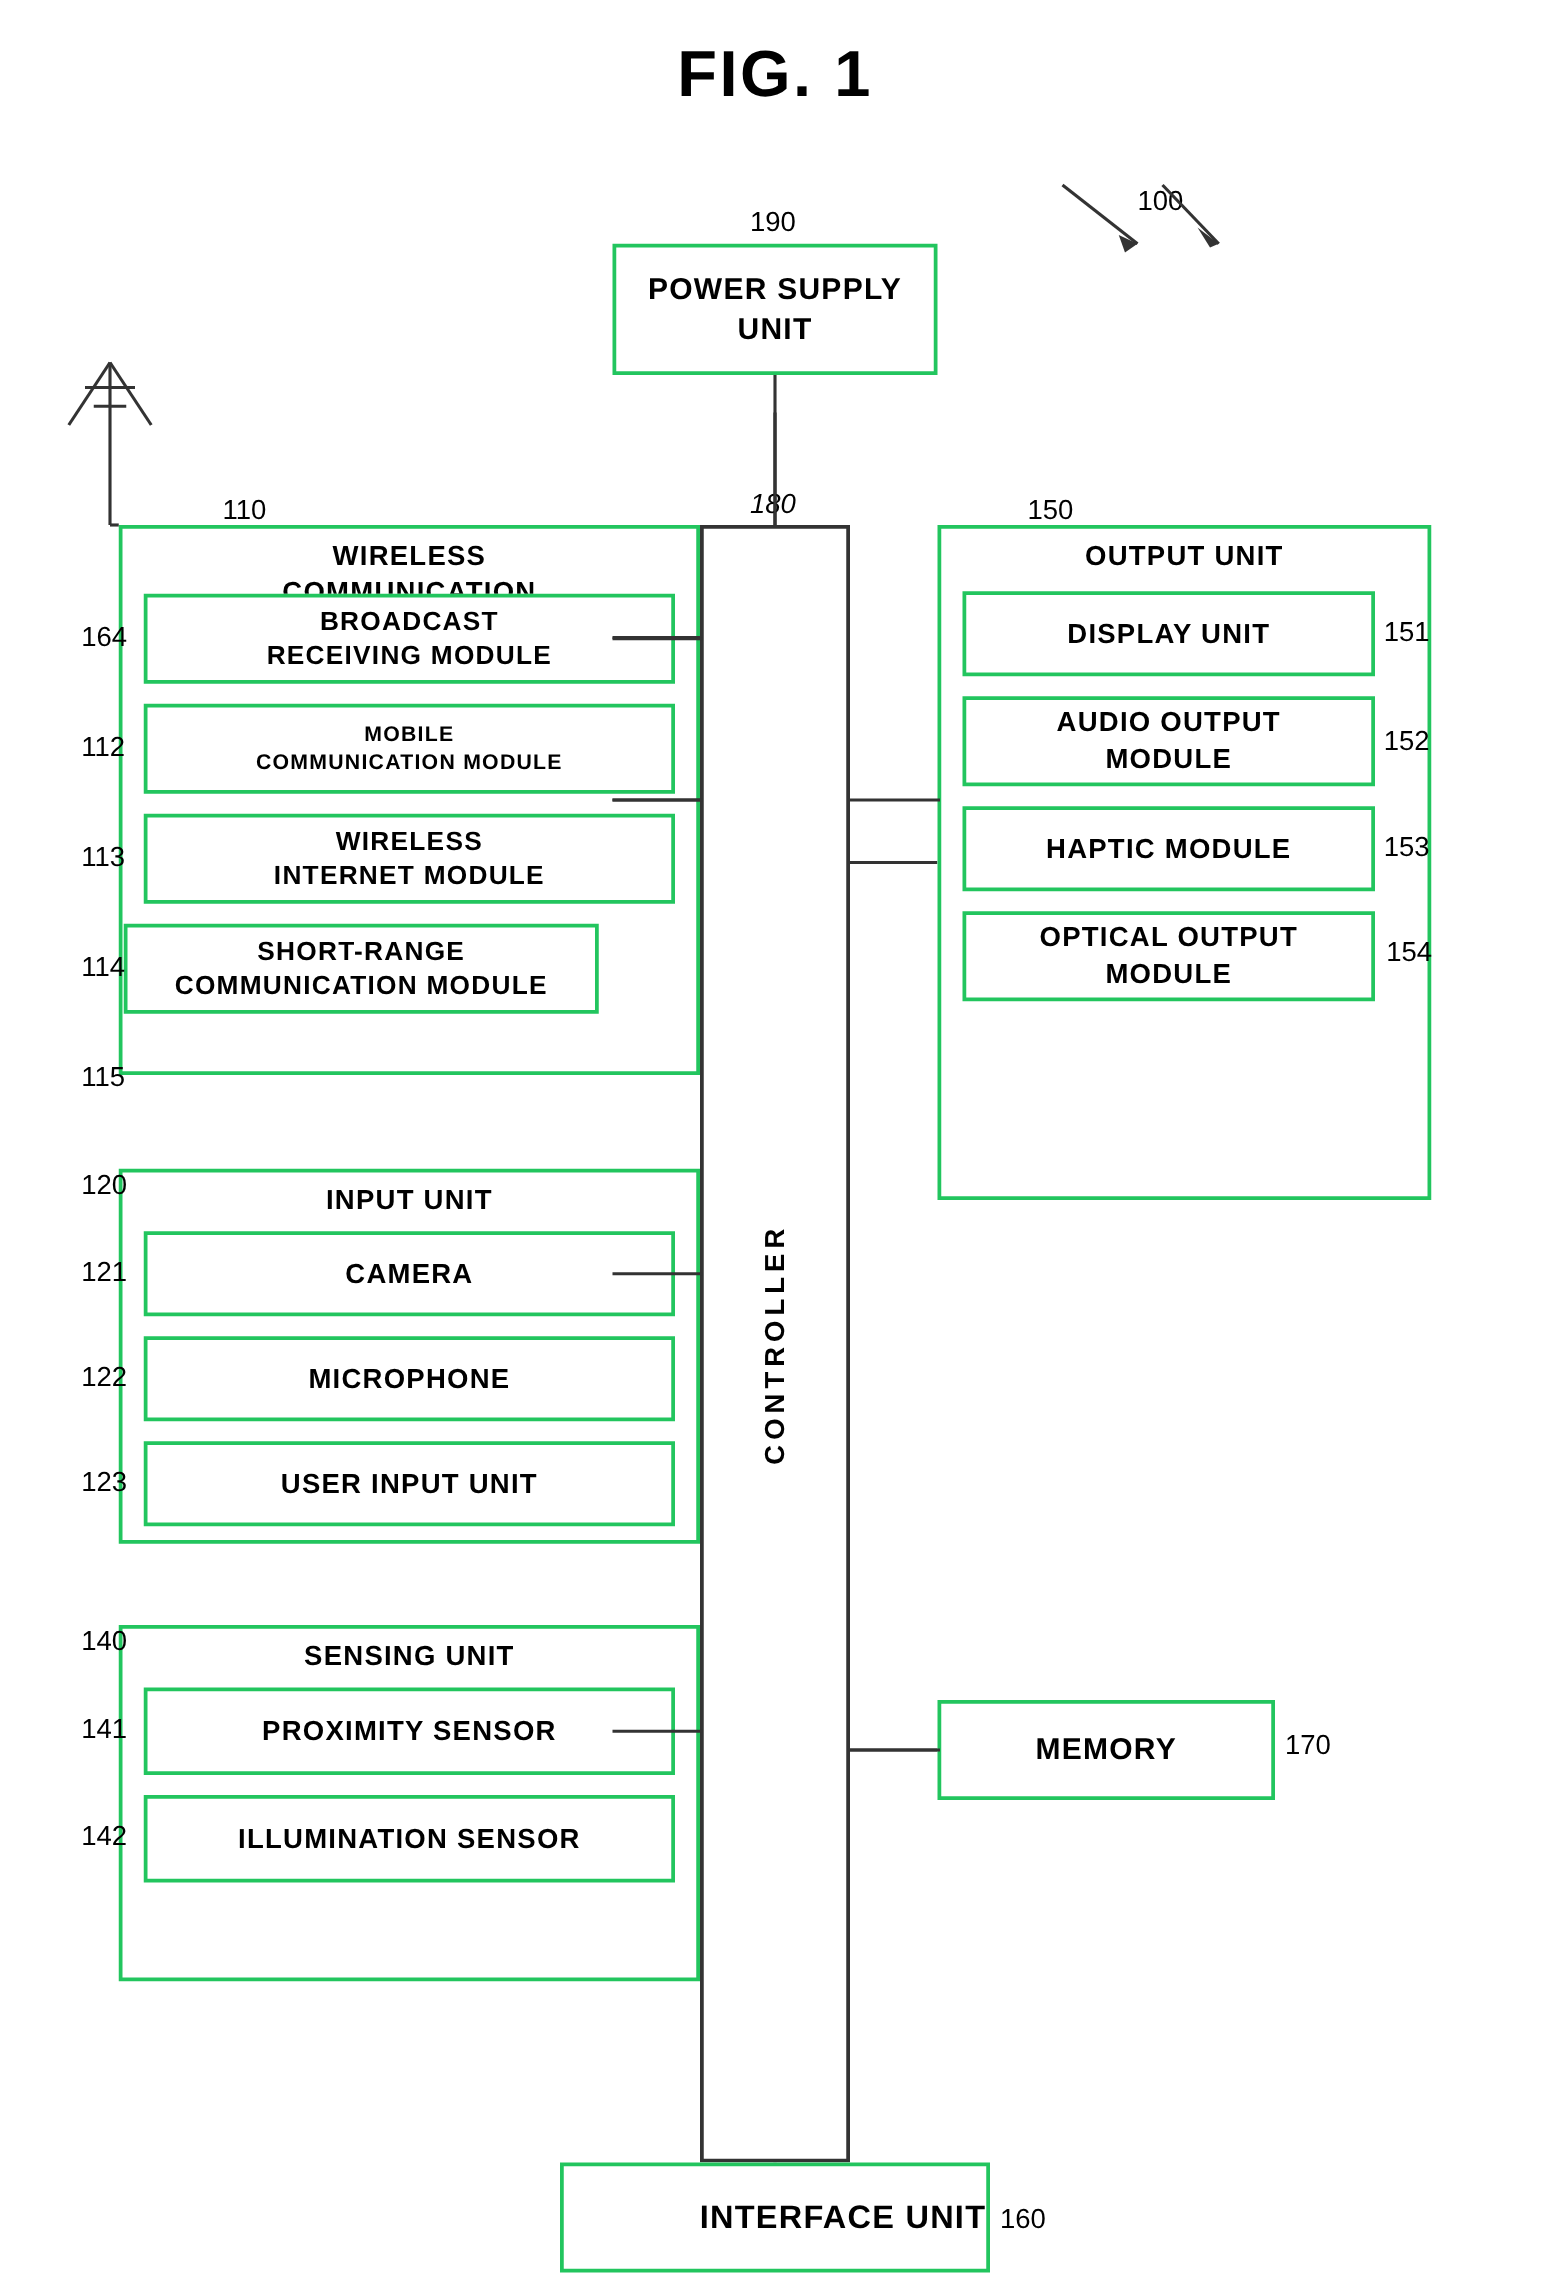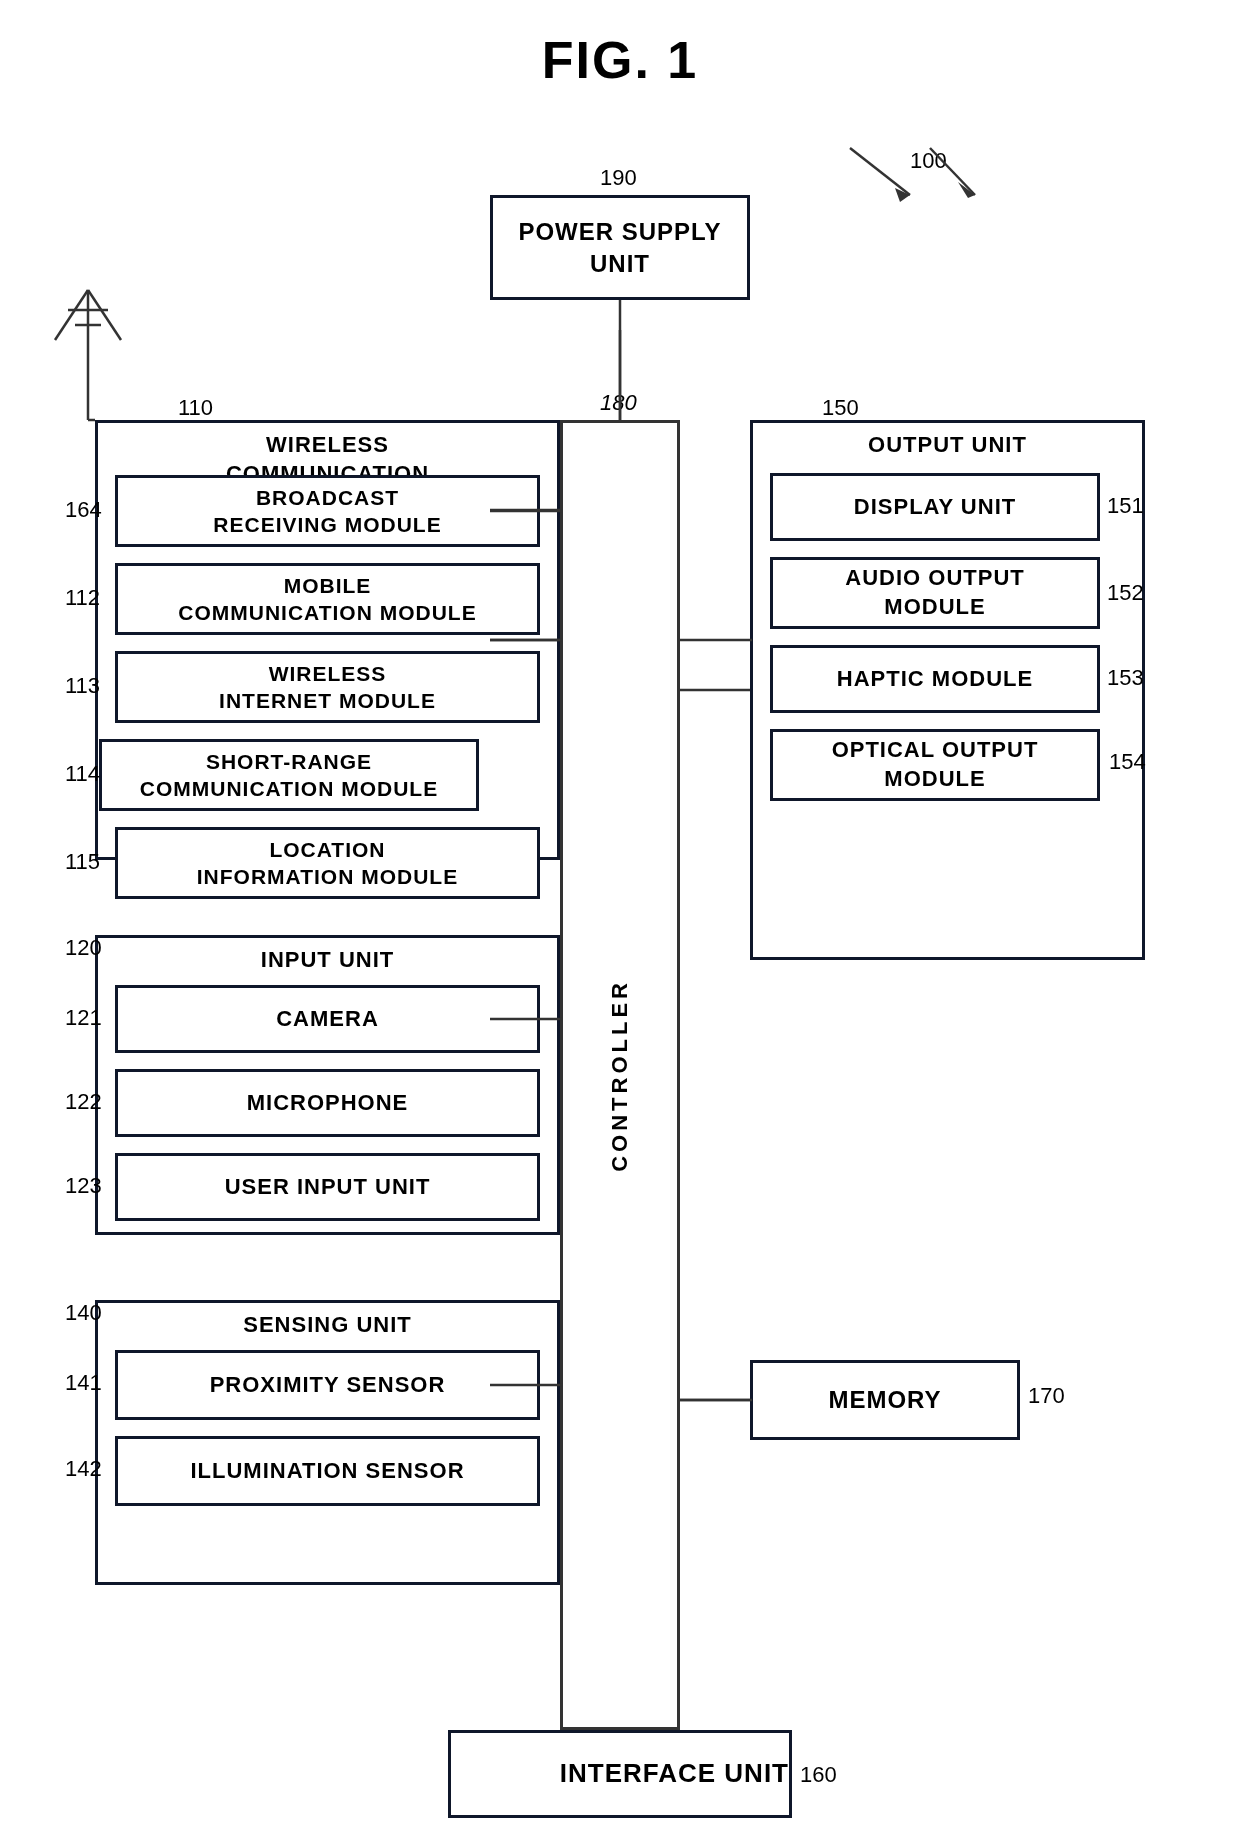--- a/index.html
+++ b/index.html
@@ -22,21 +22,21 @@
       top: 30px;
       left: 50%;
       transform: translateX(-50%);
       font-size: 52px;
       font-weight: bold;
       letter-spacing: 2px;
     }
     
     .box {
       position: absolute;
-      border: 3px solid #0f172a;
+      border: 3px solid #22c55e;
       background: #fff;
       display: flex;
       align-items: center;
       justify-content: center;
       text-align: center;
       font-size: 22px;
       font-weight: bold;
       letter-spacing: 1px;
       line-height: 1.3;
     }
@@ -120,42 +120,38 @@
 UNIT</span>
   </div>
   <div class="label-ref" style="left:178px; top:395px;">110</div>
 
   <div class="box" style="left:115px; top:475px; width:425px; height:72px; font-size:21px;">
     <span style="white-space:pre-line;">BROADCAST
 RECEIVING MODULE</span>
   </div>
   <div class="label-ref" style="left:65px; top:497px;">164</div>
 
-  <div class="box" style="left:115px; top:563px; width:425px; height:72px; font-size:21px;">
+  <div class="box" style="left:115px; top:563px; width:425px; height:72px; font-size:17px;">
     <span style="white-space:pre-line;">MOBILE
 COMMUNICATION MODULE</span>
   </div>
   <div class="label-ref" style="left:65px; top:585px;">112</div>
 
   <div class="box" style="left:115px; top:651px; width:425px; height:72px; font-size:21px;">
     <span style="white-space:pre-line;">WIRELESS
 INTERNET MODULE</span>
   </div>
   <div class="label-ref" style="left:65px; top:673px;">113</div>
 
   <div class="box" style="left:99px; top:739px; width:380px; height:72px; font-size:21px;">
     <span style="white-space:pre-line;">SHORT-RANGE
 COMMUNICATION MODULE</span>
   </div>
   <div class="label-ref" style="left:65px; top:761px;">114</div>
 
-  <div class="box" style="left:115px; top:827px; width:425px; height:72px; font-size:21px;">
-    <span style="white-space:pre-line;">LOCATION
-INFORMATION MODULE</span>
-  </div>
   <div class="label-ref" style="left:65px; top:849px;">115</div>
 
   <div class="box" style="left:95px; top:935px; width:465px; height:300px; font-size:22px; justify-content:flex-start; align-items:flex-start; padding:8px; flex-direction:column;">
     <span style="align-self:center; margin-bottom:5px;">INPUT UNIT</span>
   </div>
   <div class="label-ref" style="left:65px; top:935px;">120</div>
 
   <div class="box" style="left:115px; top:985px; width:425px; height:68px; font-size:22px;">
     <span>CAMERA</span>
   </div>

